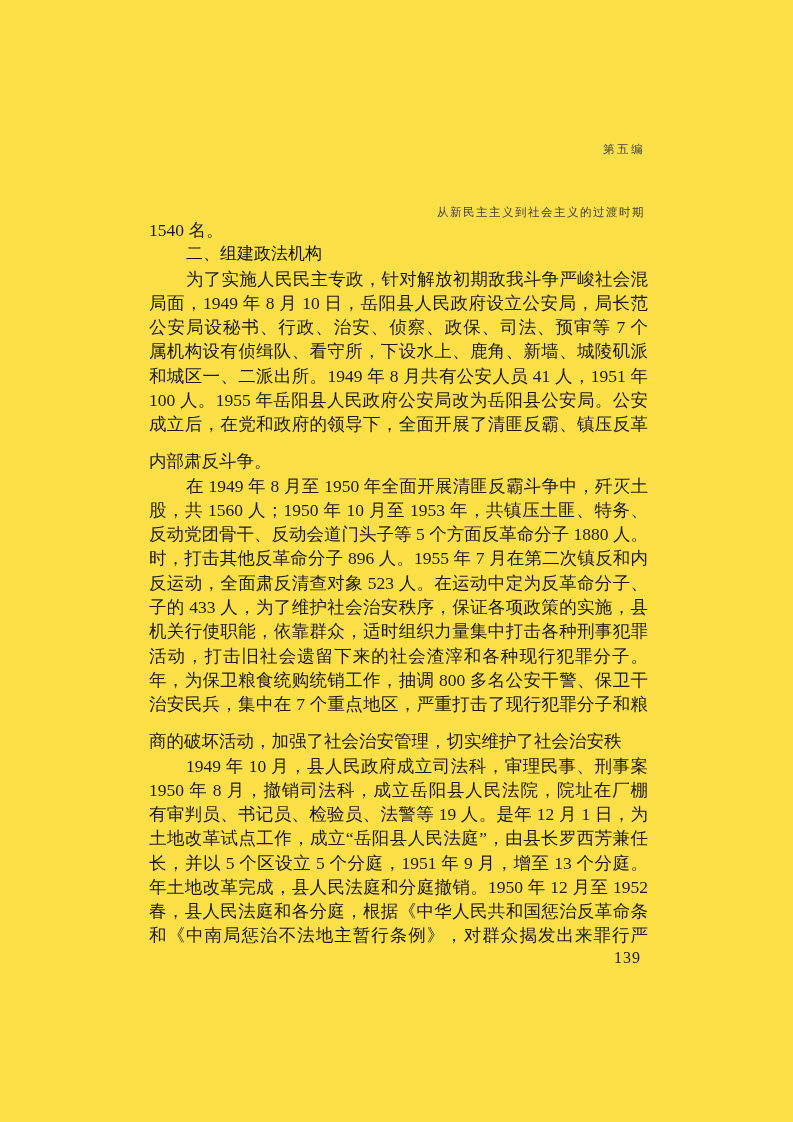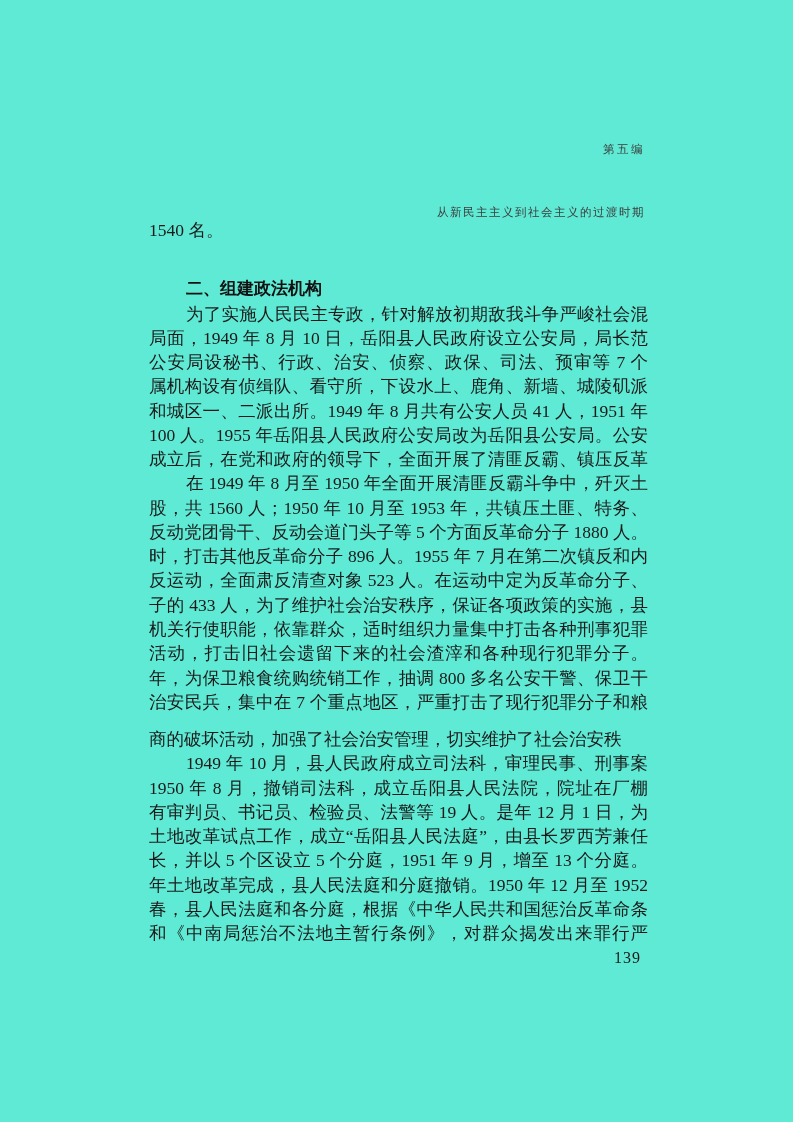--- a/index.html
+++ b/index.html
@@ -4,21 +4,21 @@
 <style>
   html, body {
     margin: 0;
     padding: 0;
     background: #ffffff;
   }
   .page {
     position: relative;
     width: 793px;
     height: 1122px;
-    background: #5eead4;
+    background: #fde047;
     font-family: "Liberation Serif", "DejaVu Serif", serif;
     color: #1a1a1a;
     overflow: hidden;
   }
   .running-header {
     position: absolute;
     top: 138px;
     right: 148px;
     text-align: right;
     font-size: 11.5px;
@@ -47,27 +47,26 @@
   .ln.end {
     text-align: left;
     text-align-last: left;
     margin-top: 13px;
   }
   .ln.ind {
     text-indent: 37px;
   }
   .ln.hd {
     font-family: "Liberation Sans", "DejaVu Sans", sans-serif;
-    font-weight: 700;
+    font-weight: 400;
     font-size: 17px;
     text-align: right;
     text-align-last: left;
     text-indent: 37px;
     color: #111111;
-    margin-top: 35px;
   }
   .pagenum {
     position: absolute;
     top: 949px;
     right: 152px;
     font-size: 16px;
     letter-spacing: 1px;
     color: #1a1a1a;
     margin-left: 19px;
   }
@@ -85,20 +84,21 @@
   <div class="bodytext">
     <div class="ln end">1540 名。</div>
     <div class="ln hd">二、组建政法机构</div>
     <div class="ln ind">为了实施人民民主专政，针对解放初期敌我斗争严峻社会混乱的</div>
     <div class="ln">局面，1949 年 8 月 10 日，岳阳县人民政府设立公安局，局长范福海。</div>
     <div class="ln">公安局设秘书、行政、治安、侦察、政保、司法、预审等 7 个股。直</div>
     <div class="ln">属机构设有侦缉队、看守所，下设水上、鹿角、新墙、城陵矶派出所</div>
     <div class="ln">和城区一、二派出所。1949 年 8 月共有公安人员 41 人，1951 年增至</div>
     <div class="ln">100 人。1955 年岳阳县人民政府公安局改为岳阳县公安局。公安机关</div>
     <div class="ln">成立后，在党和政府的领导下，全面开展了清匪反霸、镇压反革命和</div>
+    <div class="ln end">内部肃反斗争。</div>
     <div class="ln ind">在 1949 年 8 月至 1950 年全面开展清匪反霸斗争中，歼灭土匪 8</div>
     <div class="ln">股，共 1560 人；1950 年 10 月至 1953 年，共镇压土匪、特务、恶霸、</div>
     <div class="ln">反动党团骨干、反动会道门头子等 5 个方面反革命分子 1880 人。同</div>
     <div class="ln">时，打击其他反革命分子 896 人。1955 年 7 月在第二次镇反和内部肃</div>
     <div class="ln">反运动，全面肃反清查对象 523 人。在运动中定为反革命分子、坏分</div>
     <div class="ln">子的 433 人，为了维护社会治安秩序，保证各项政策的实施，县公安</div>
     <div class="ln">机关行使职能，依靠群众，适时组织力量集中打击各种刑事犯罪破坏</div>
     <div class="ln">活动，打击旧社会遗留下来的社会渣滓和各种现行犯罪分子。1953</div>
     <div class="ln">年，为保卫粮食统购统销工作，抽调 800 多名公安干警、保卫干部和</div>
     <div class="ln">治安民兵，集中在 7 个重点地区，严重打击了现行犯罪分子和粮食奸</div>

